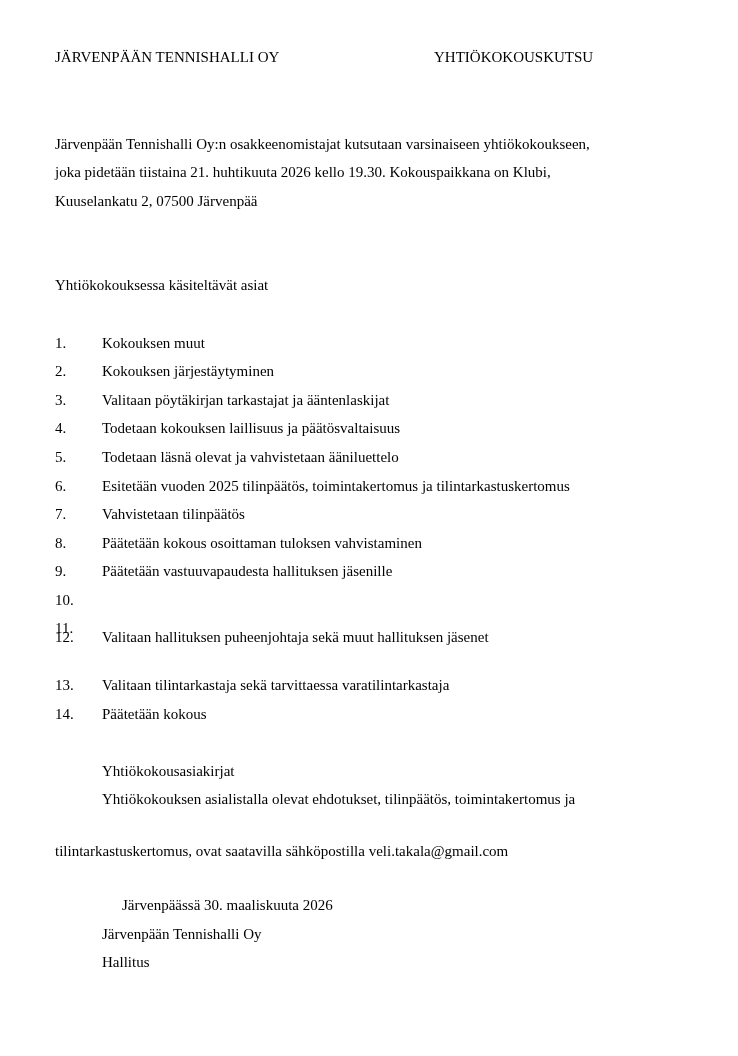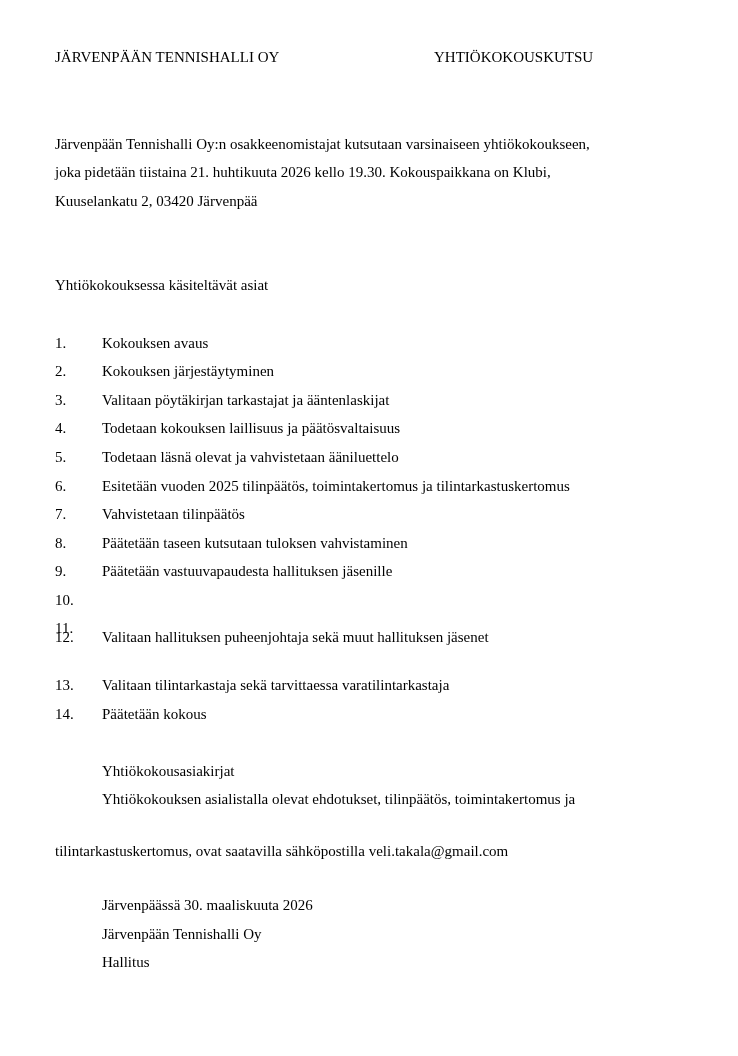--- a/index.html
+++ b/index.html
@@ -33,29 +33,29 @@
 <body>
 
 <div>
 
   <div class="abs header-left">JÄRVENPÄÄN TENNISHALLI OY</div>
   <div class="abs header-right">YHTIÖKOKOUSKUTSU</div>
 
   <div>
     <div class="abs intro-line" style="top:135px;">Järvenpään Tennishalli Oy:n osakkeenomistajat kutsutaan varsinaiseen yhtiökokoukseen,</div>
     <div class="abs intro-line" style="top:163px;text-align:right;">joka pidetään tiistaina 21. huhtikuuta 2026 kello 19.30. Kokouspaikkana on Klubi,</div>
-    <div class="abs intro-line" style="top:192px;">Kuuselankatu 2, 03420 Järvenpää</div>
+    <div class="abs intro-line" style="top:192px;">Kuuselankatu 2, 07500 Järvenpää</div>
   </div>
 
   <div class="abs agenda-heading">Yhtiökokouksessa käsiteltävät asiat</div>
 
   <div>
     <div class="agenda-item" style="top:334px;">
       <span class="agenda-num">1.</span>
-      <span class="agenda-text">Kokouksen avaus</span>
+      <span class="agenda-text">Kokouksen muut</span>
     </div>
     <div class="agenda-item" style="top:362px;">
       <span class="agenda-num">2.</span>
       <span class="agenda-text">Kokouksen järjestäytyminen</span>
     </div>
     <div class="agenda-item" style="top:391px;">
       <span class="agenda-num">3.</span>
       <span class="agenda-text">Valitaan pöytäkirjan tarkastajat ja ääntenlaskijat</span>
     </div>
     <div class="agenda-item" style="top:419px;">
@@ -69,21 +69,21 @@
     <div class="agenda-item" style="top:477px;">
       <span class="agenda-num">6.</span>
       <span class="agenda-text">Esitetään vuoden 2025 tilinpäätös, toimintakertomus ja tilintarkastuskertomus</span>
     </div>
     <div class="agenda-item" style="top:505px;">
       <span class="agenda-num">7.</span>
       <span class="agenda-text">Vahvistetaan tilinpäätös</span>
     </div>
     <div class="agenda-item" style="top:534px;">
       <span class="agenda-num">8.</span>
-      <span class="agenda-text">Päätetään taseen kutsutaan tuloksen vahvistaminen</span>
+      <span class="agenda-text">Päätetään kokous osoittaman tuloksen vahvistaminen</span>
     </div>
     <div class="agenda-item" style="top:562px;">
       <span class="agenda-num">9.</span>
       <span class="agenda-text">Päätetään vastuuvapaudesta hallituksen jäsenille</span>
     </div>
     <div class="agenda-item" style="top:591px;padding-left:12px;">
       <span class="agenda-num">10.</span>
     </div>
     <div class="agenda-item" style="top:619px;">
       <span class="agenda-num">11.</span>
@@ -100,18 +100,18 @@
       <span class="agenda-num">14.</span>
       <span class="agenda-text">Päätetään kokous</span>
     </div>
   </div>
 
   <div class="abs docs-heading">Yhtiökokousasiakirjat</div>
   <div class="abs docs-line1">Yhtiökokouksen asialistalla olevat ehdotukset, tilinpäätös, toimintakertomus ja</div>
   <div class="abs docs-line2">tilintarkastuskertomus, ovat saatavilla sähköpostilla veli.takala@gmail.com</div>
 
   <div>
-    <div class="abs sign-line" style="top:896px;">Järvenpäässä 30. maaliskuuta 2026</div>
+    <div class="abs sign-line" style="top:896px;margin-left:20px;">Järvenpäässä 30. maaliskuuta 2026</div>
     <div class="abs sign-line" style="top:925px;">Järvenpään Tennishalli Oy</div>
     <div class="abs sign-line" style="top:953px;">Hallitus</div>
   </div>
 
 </div>
 
 </body></html>

